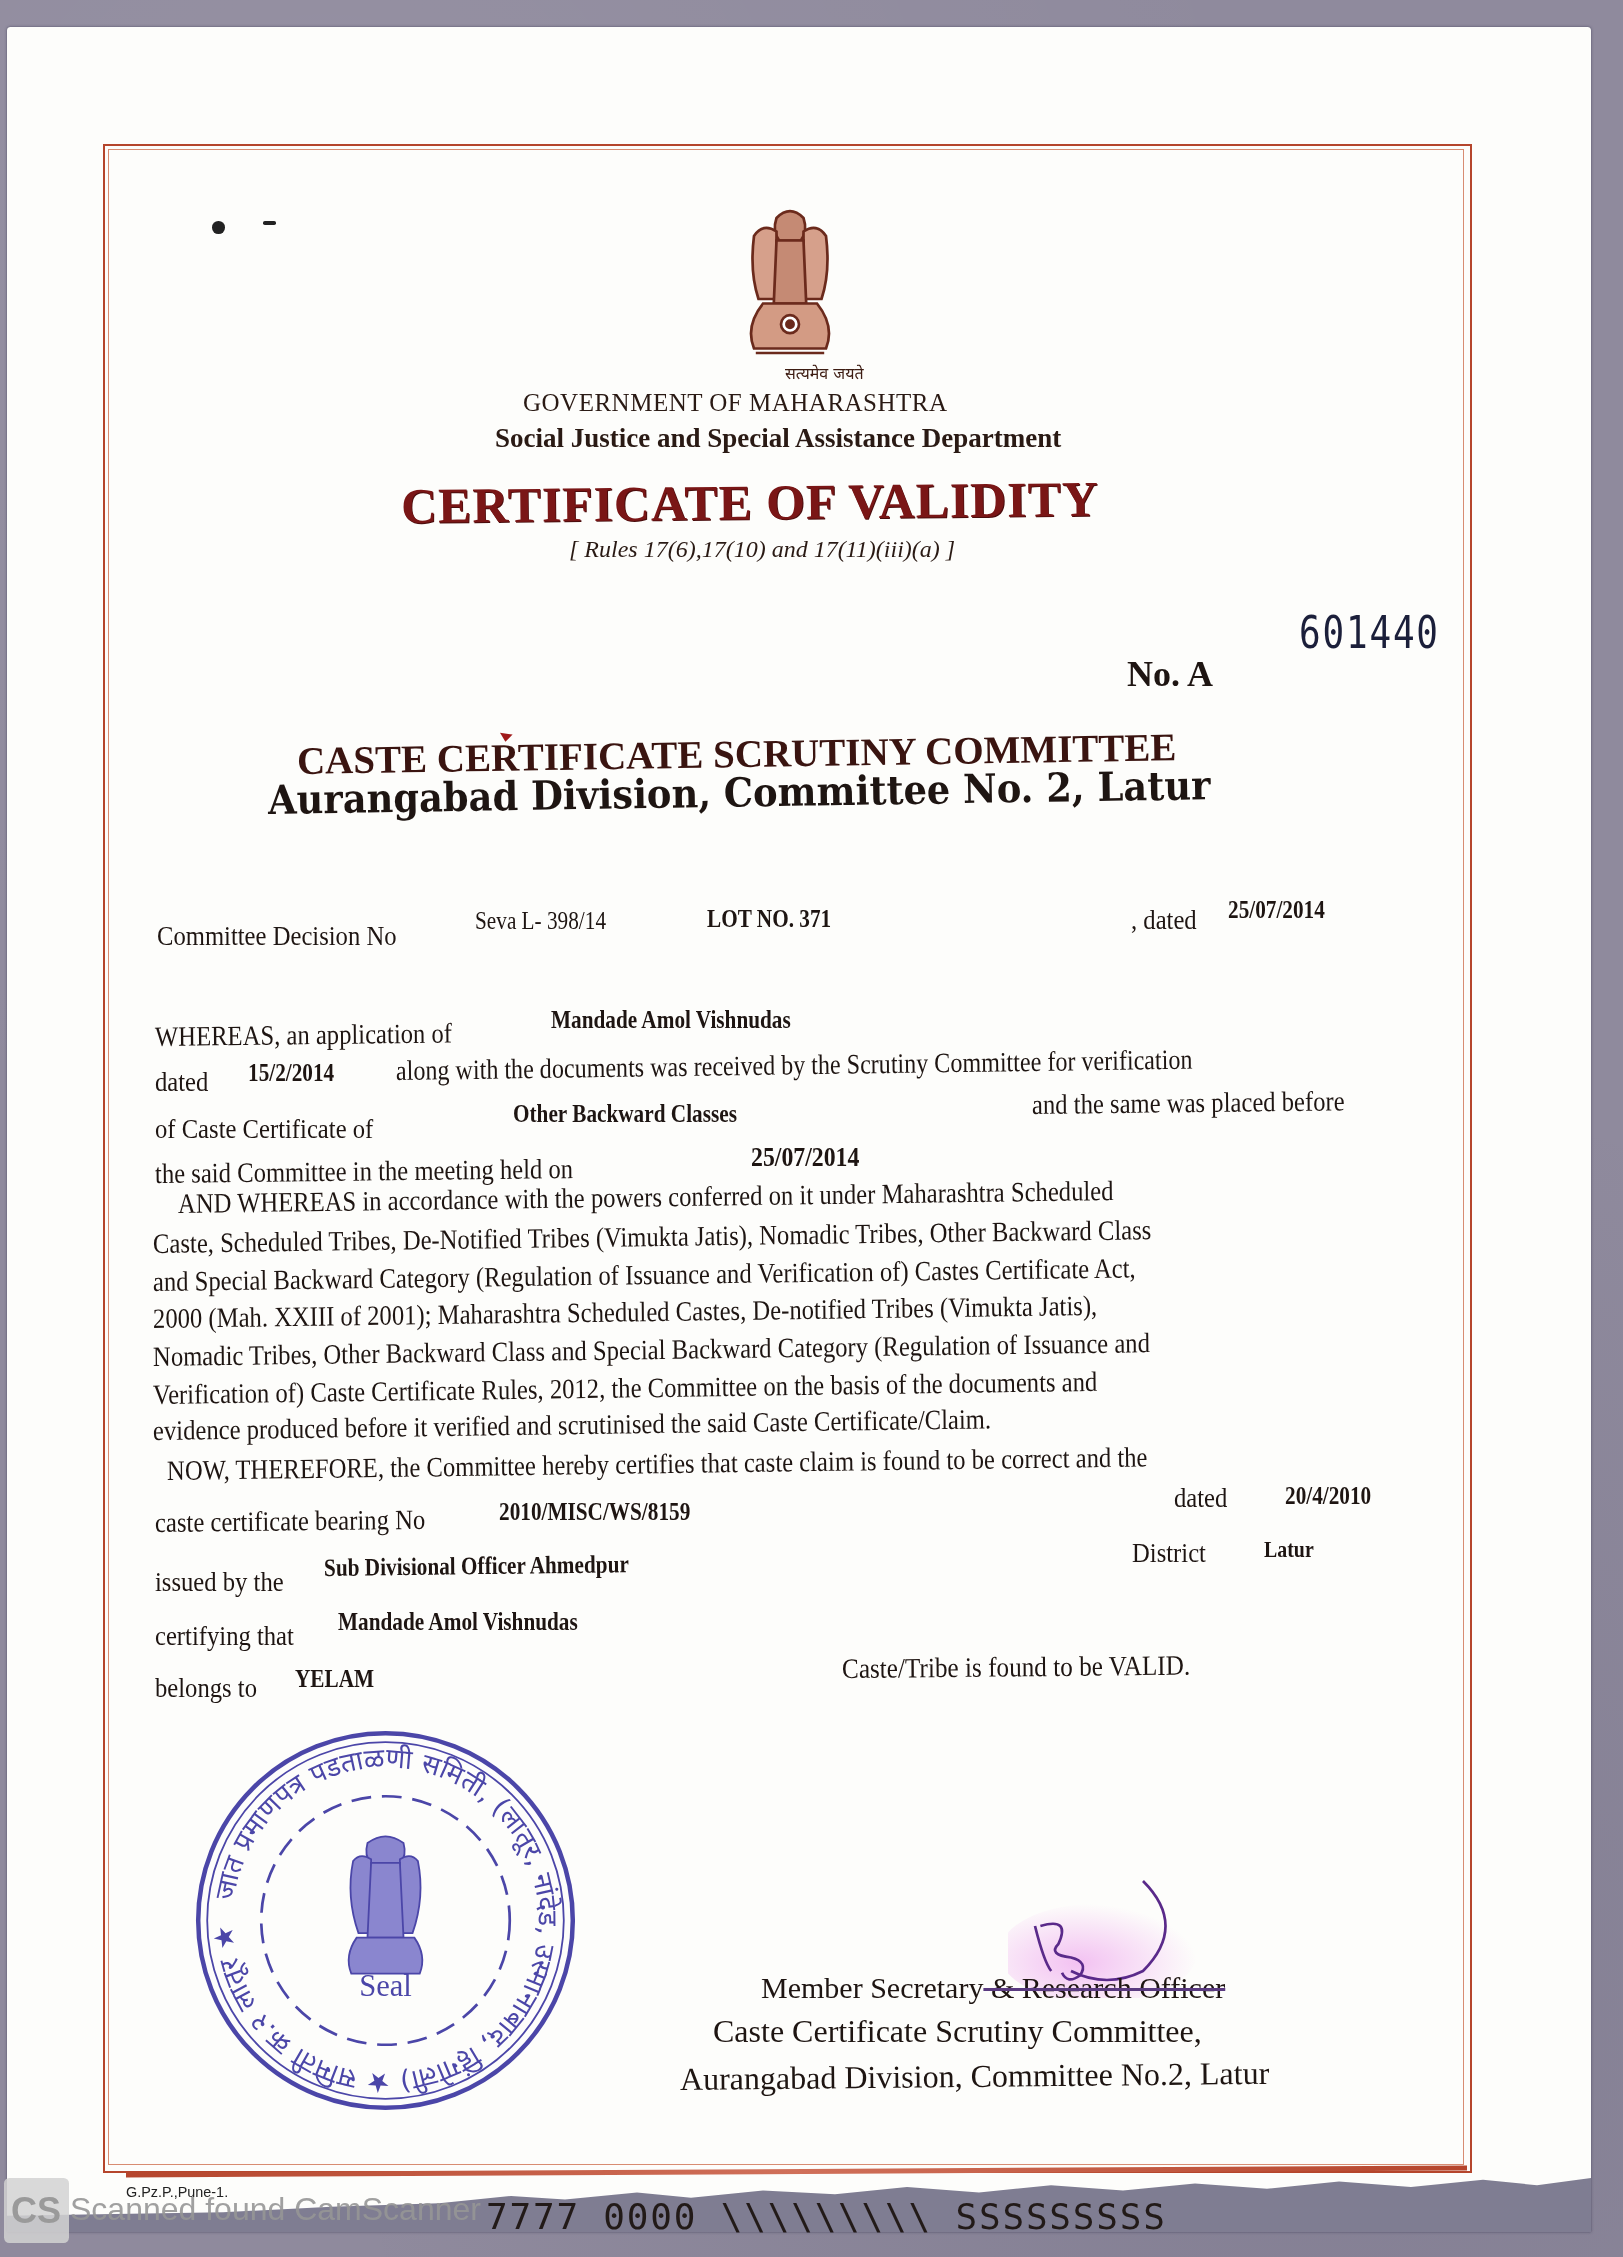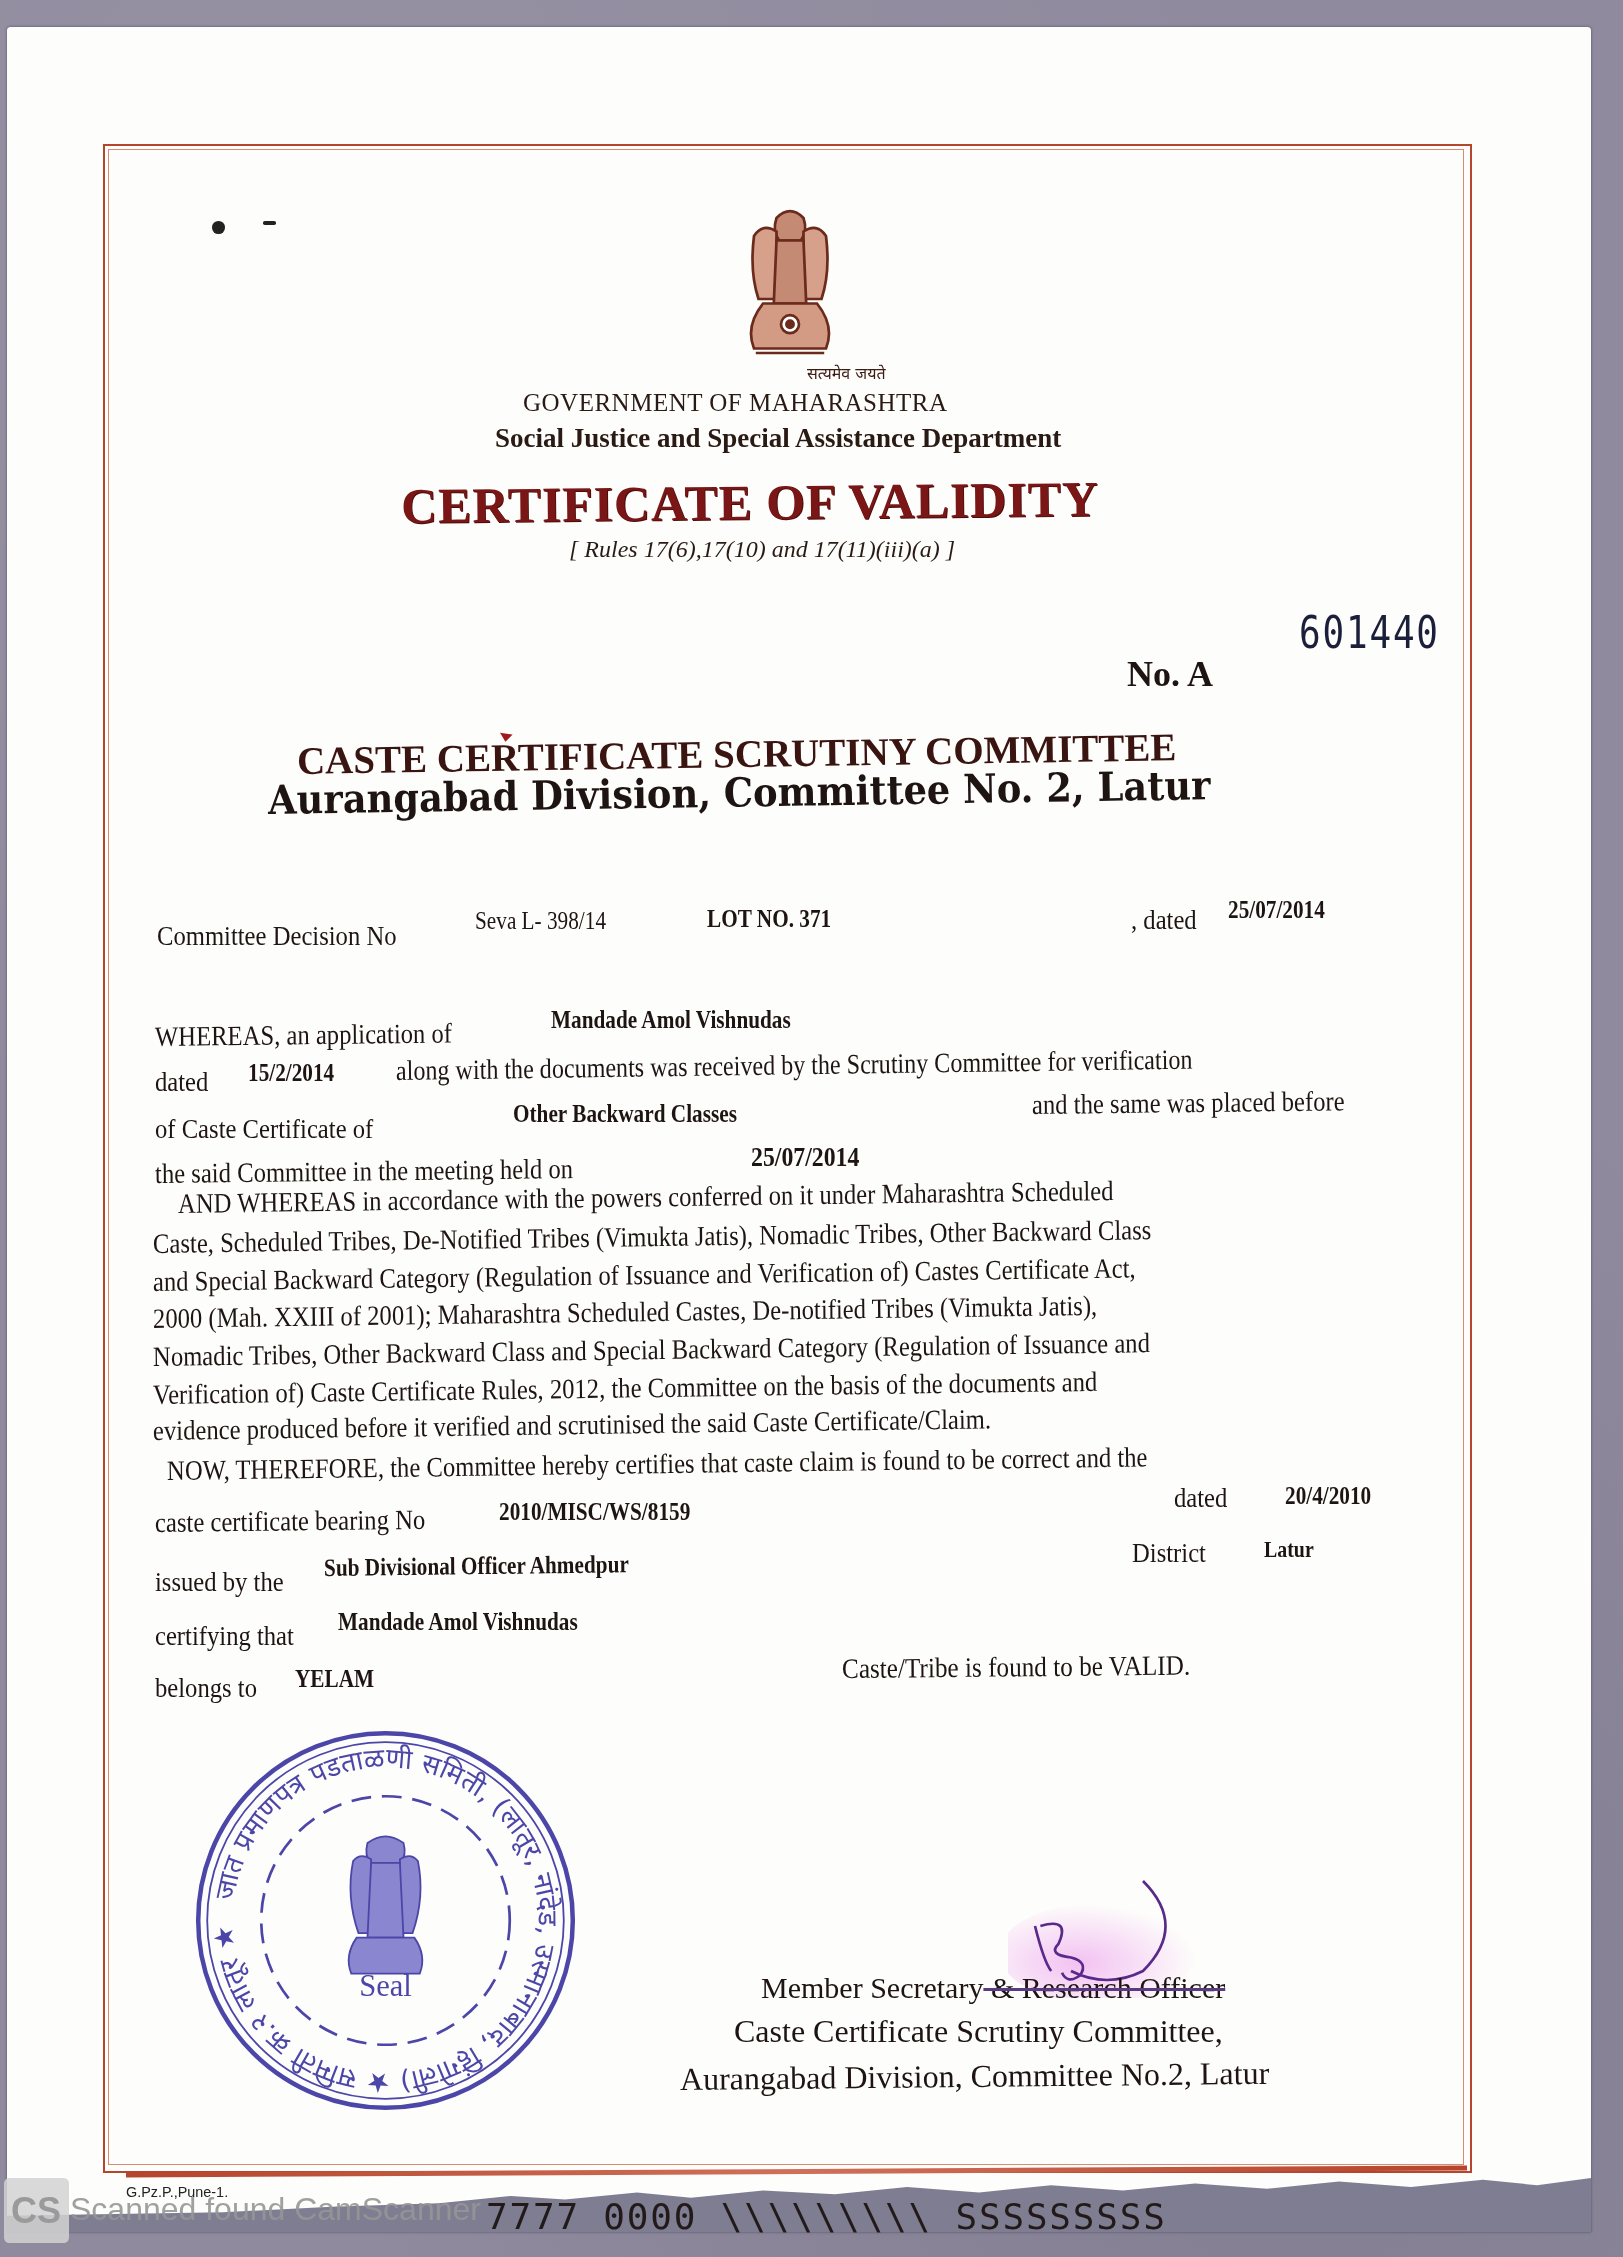--- a/index.html
+++ b/index.html
@@ -28,37 +28,37 @@
   .frame-outer {
     position: absolute; left: 103px; top: 144px; width: 1365px; height: 2025px;
     border: 2.7px solid #b5452c;
   }
   .frame-inner {
     position: absolute; left: 108px; top: 149px; width: 1354px; height: 2014px;
     border: 0.9px solid #d88c72;
   }
   .abs { position: absolute; white-space: nowrap; }
   .emblem { position: absolute; left: 736px; top: 200px; width: 108px; height: 162px; }
-  .motto { left: 807px; top: 362px; font-size: 16px; color: #3d1c12; font-family: "DejaVu Sans", sans-serif; }
+  .motto { left: 785px; top: 362px; font-size: 16px; color: #3d1c12; font-family: "DejaVu Sans", sans-serif; }
   .gov { left: 523px; top: 389px; font-size: 25px; letter-spacing: 0.5px; color: #2a1a14; }
   .dept { left: 495px; top: 423px; font-size: 27px; font-weight: bold; color: #2a1a14; }
   .title { left: 401px; top: 477px; font-size: 50px; font-weight: bold; color: #7a1616; letter-spacing: 0.9px; transform: rotate(-0.6deg); transform-origin: left center; text-shadow: 0.9px 0.9px 0 #4a0d0d; }
   .rules { left: 562px; top: 536px; font-size: 24px; font-style: italic; color: #2a1a14; margin-left: 7px; }
   .serial { left: 1299px; top: 612px; font-family: "DejaVu Sans Mono", monospace; font-size: 36px; color: #1b1f3a; letter-spacing: 1.8px; transform: scaleY(1.25); }
   .noa { left: 1127px; top: 653px; font-size: 36px; font-weight: bold; }
   .cc-title { left: 297px; top: 738px; font-size: 39px; font-weight: bold; color: #3a1410; transform: rotate(-0.9deg); transform-origin: left center; }
   .cc-sub { left: 268px; top: 776px; font-size: 40px; font-weight: bold; font-family: "DejaVu Serif", serif; color: #1e1512; transform: rotate(-0.9deg) scaleX(0.92); transform-origin: left center; }
   .lbl { font-size: 28px; transform-origin: left center; transform: scaleX(0.88); }
   .val { font-size: 25px; font-weight: bold; transform-origin: left center; transform: scaleX(0.85); }
   .para { left: 153px; font-size: 28px; transform-origin: left center; transform: scaleX(0.88) rotate(-0.7deg); }
   .seal { position: absolute; left: 191px; top: 1726px; width: 389px; height: 389px; }
   .sig { position: absolute; left: 1008px; top: 1872px; width: 216px; height: 126px; }
   .sig-role { left: 761px; top: 1971px; font-size: 30px; }
   .sig-role .strike { text-decoration: line-through; text-decoration-color: #5a3a80; }
-  .sig-line2 { left: 734px; top: 2013px; font-size: 32px; }
+  .sig-line2 { left: 713px; top: 2013px; font-size: 32px; }
   .sig-line3 { left: 680px; top: 2061px; font-size: 32px; transform: rotate(-0.6deg); transform-origin: left center; }
   .gpz { left: 126px; top: 2184px; font-family: "Liberation Sans", sans-serif; font-size: 14.4px; color: #222; }
   .cs-badge { position: absolute; left: 3.6px; top: 2178px; width: 65px; height: 65px; background: rgba(210,210,210,0.85); border-radius: 5.4px; display: flex; align-items: center; justify-content: center; font-family: "Liberation Sans", sans-serif; font-weight: bold; font-size: 36px; color: #9a9a9a; }
   .cs-text { left: 70px; top: 2191px; font-family: "Liberation Sans", sans-serif; font-size: 32px; color: rgba(150,150,150,0.9); }
   .perf { left: 486px; top: 2196px; font-family: "DejaVu Sans Mono", monospace; font-size: 36px; color: #221a18; letter-spacing: 1.8px; }
   .dot { position: absolute; background: #222; border-radius: 50%; }
 </style>
 </head>
 <body>
 

